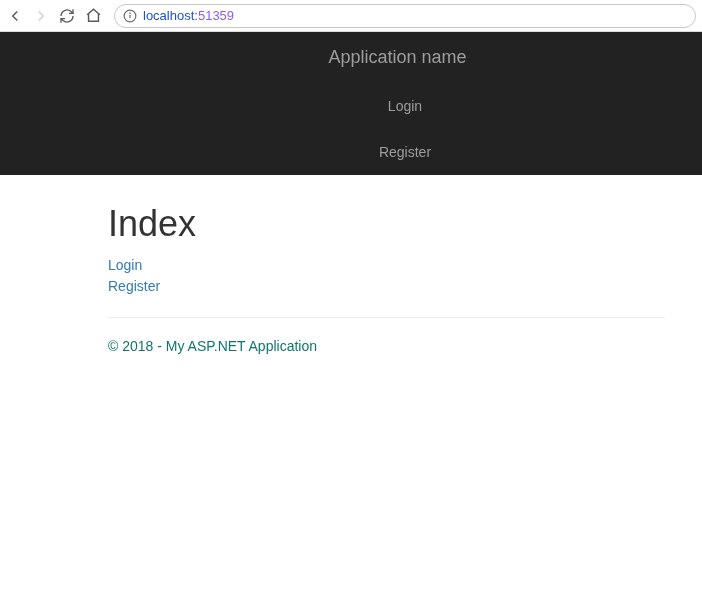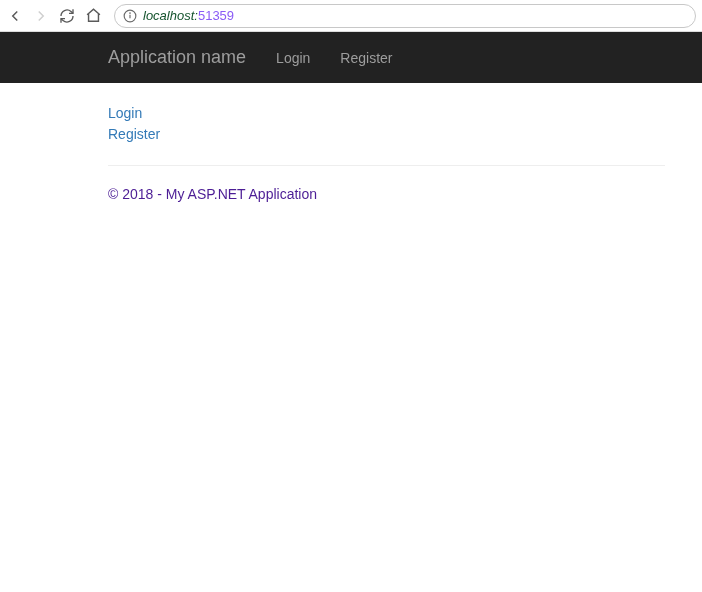--- a/index.html
+++ b/index.html
@@ -38,28 +38,29 @@
       padding: 0 8px;
       gap: 6px;
       font-size: 13px;
       color: #333;
       background: #fff;
       margin-left: 4px;
     }
     .browser-toolbar .addr .info-icon {
       width: 14px; height: 14px; color: #6b6b6b; flex-shrink: 0;
     }
-    .browser-toolbar .addr .host { color: #14532d; font-style: italic; }
+    .browser-toolbar .addr .host { color: #1d4ed8; }
     .browser-toolbar .addr .port { color: #8b5cf6; }
     .navbar {
       background: #222;
       min-height: 50px;
       display: flex;
       align-items: center;
       padding-left: 108px;
+      flex-direction: column;
     }
     .navbar .brand {
       color: #9d9d9d;
       font-size: 18px;
       padding: 15px 15px 15px 0;
       cursor: pointer;
     }
     .navbar .nav-link {
       color: #9d9d9d;
       font-size: 14px;
@@ -84,21 +85,21 @@
       text-decoration: none;
       line-height: 1.5;
       cursor: pointer;
     }
     hr {
       border: 0;
       border-top: 1px solid #eee;
       margin: 20px 0;
     }
     .footer {
-      color: #4c1d95;
+      color: #0f766e;
       font-size: 14px;
       padding-bottom: 20px;
     }
   </style>
 </head>
 <body>
 
 <div class="browser-toolbar">
   <div class="nav-btn">
     <svg viewBox="0 0 24 24" width="18" height="18" fill="none" stroke="currentColor" stroke-width="2">
@@ -136,19 +137,20 @@
   </div>
 </div>
 
 <div class="navbar">
   <a class="brand">Application name</a>
   <a class="nav-link">Login</a>
   <a class="nav-link">Register</a>
 </div>
 
 <div class="container">
+  <h1 class="page-title">Index</h1>
   <div class="link-list">
     <a>Login</a>
     <a>Register</a>
   </div>
   <hr>
   <p class="footer">© 2018 - My ASP.NET Application</p>
 </div>
 
 </body></html>

